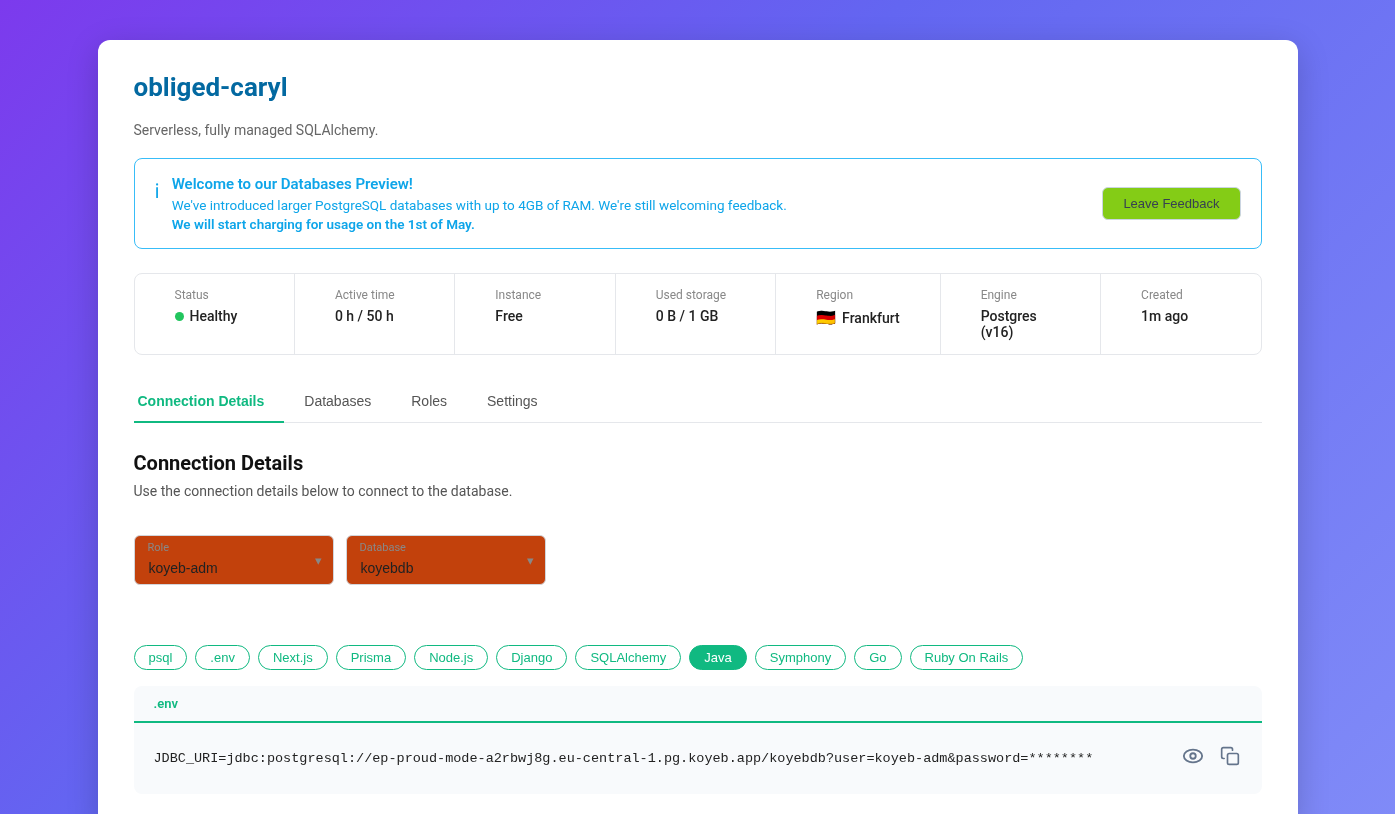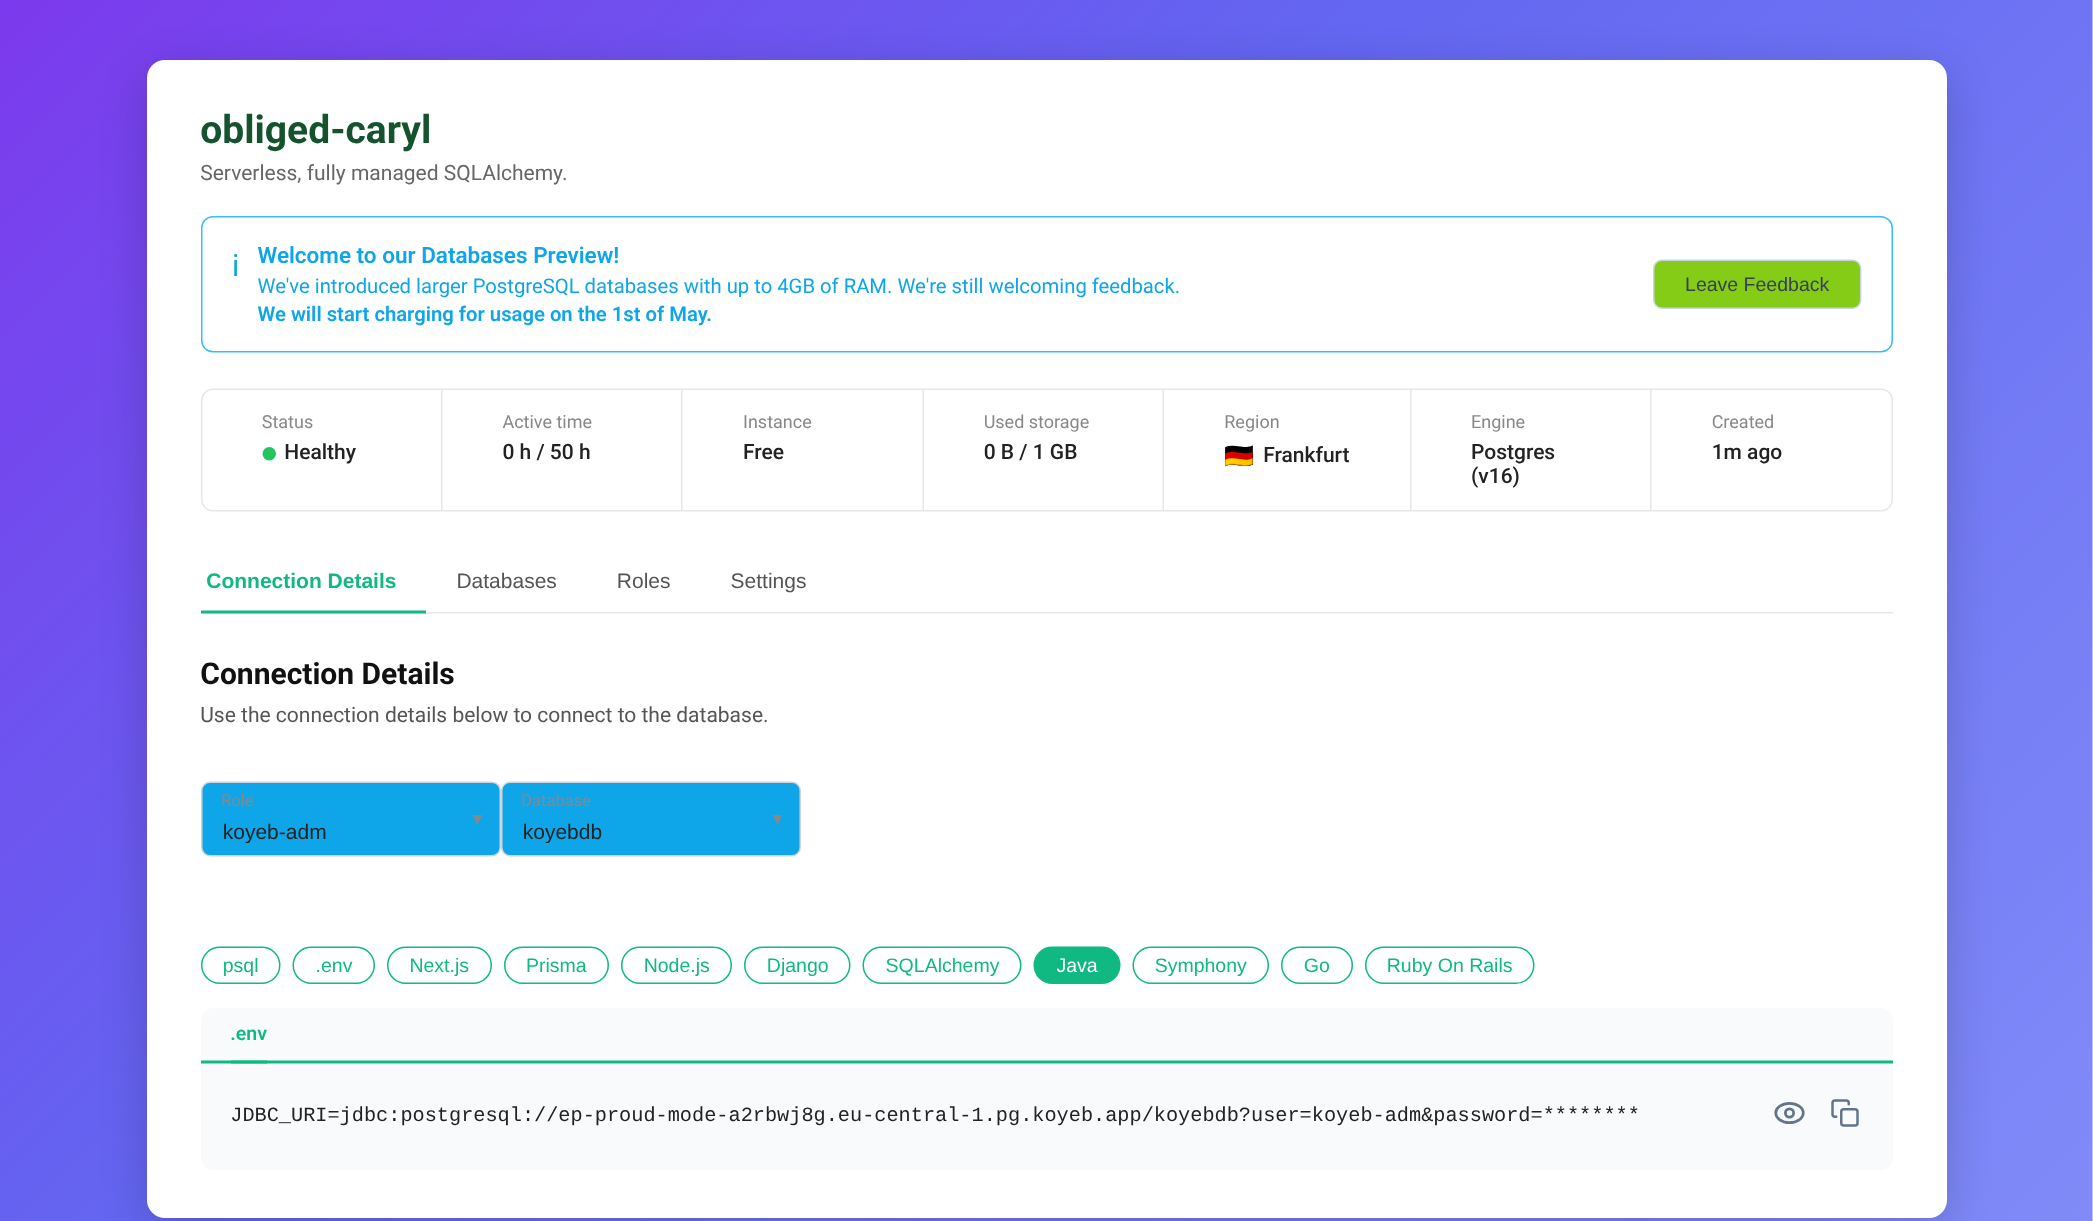--- a/index.html
+++ b/index.html
@@ -16,22 +16,22 @@
       background: #fff;
       border-radius: 12px;
       width: 1200px;
       min-height: 620px;
       padding: 32px 36px;
       box-shadow: 0 8px 32px rgba(0,0,0,0.18);
     }
     .app-title {
       font-size: 26px;
       font-weight: 700;
-      color: #14532d;
-      margin-bottom: 6px;
+      color: #0369a1;
+      margin-bottom: 20px;
     }
     .app-subtitle {
       font-size: 14px;
       color: #666;
       margin-bottom: 20px;
     }
     .info-banner {
       border: 1.5px solid #38bdf8;
       border-radius: 8px;
       padding: 16px 20px;
@@ -150,21 +150,21 @@
       margin-bottom: 8px;
     }
     .section-desc {
       font-size: 14px;
       color: #555;
       margin-bottom: 36px;
     }
 
     .selects-row {
       display: flex;
-      gap: 0;
+      gap: 12px;
       margin-bottom: 20px;
     }
     .select-group {
       display: flex;
       flex-direction: column;
       position: relative;
     }
     .select-label {
       font-size: 11px;
       color: #888;
@@ -172,21 +172,21 @@
       top: 6px;
       left: 14px;
       z-index: 1;
     }
     .styled-select {
       border: 1.5px solid #d1d5db;
       border-radius: 6px;
       padding: 24px 36px 8px 14px;
       font-size: 14px;
       color: #222;
-      background: #0ea5e9;
+      background: #c2410c;
       appearance: none;
       min-width: 200px;
       cursor: pointer;
       outline: none;
     }
     .select-arrow {
       position: absolute;
       right: 12px;
       top: 50%;
       transform: translateY(-50%);

